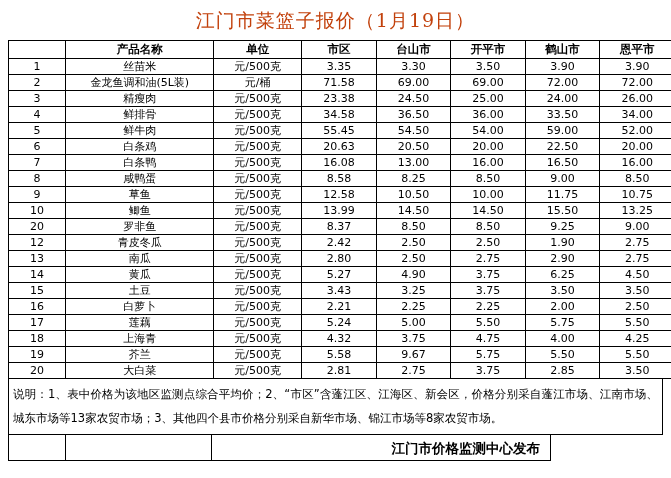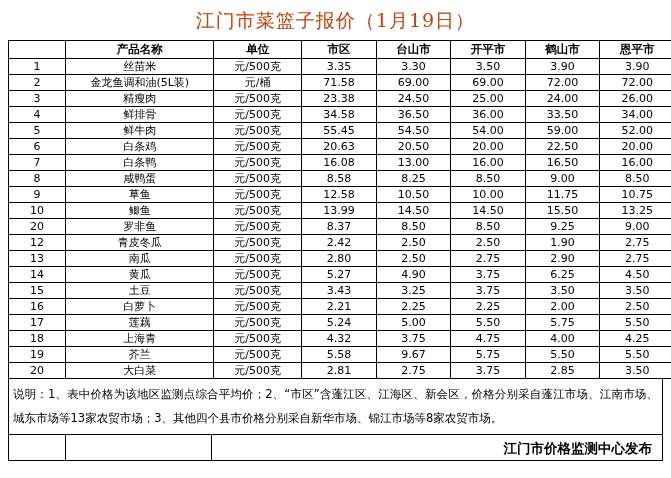--- a/index.html
+++ b/index.html
@@ -62,21 +62,21 @@
     box-sizing: border-box;
     border: 1px solid #000;
     border-top: none;
     font-size: 11.5px;
     line-height: 24px;
     padding: 3px 4px 4px 4px;
     color: #000;
     text-align: justify;
   }
   .footer-row {
-    width: 655px;
+    width: 543px;
     box-sizing: border-box;
     display: flex;
     border: 1px solid #000;
     border-top: none;
     height: 26px;
   }
   .footer-cell-a {
     width: 56px;
     border-right: 1px solid #000;
   }

